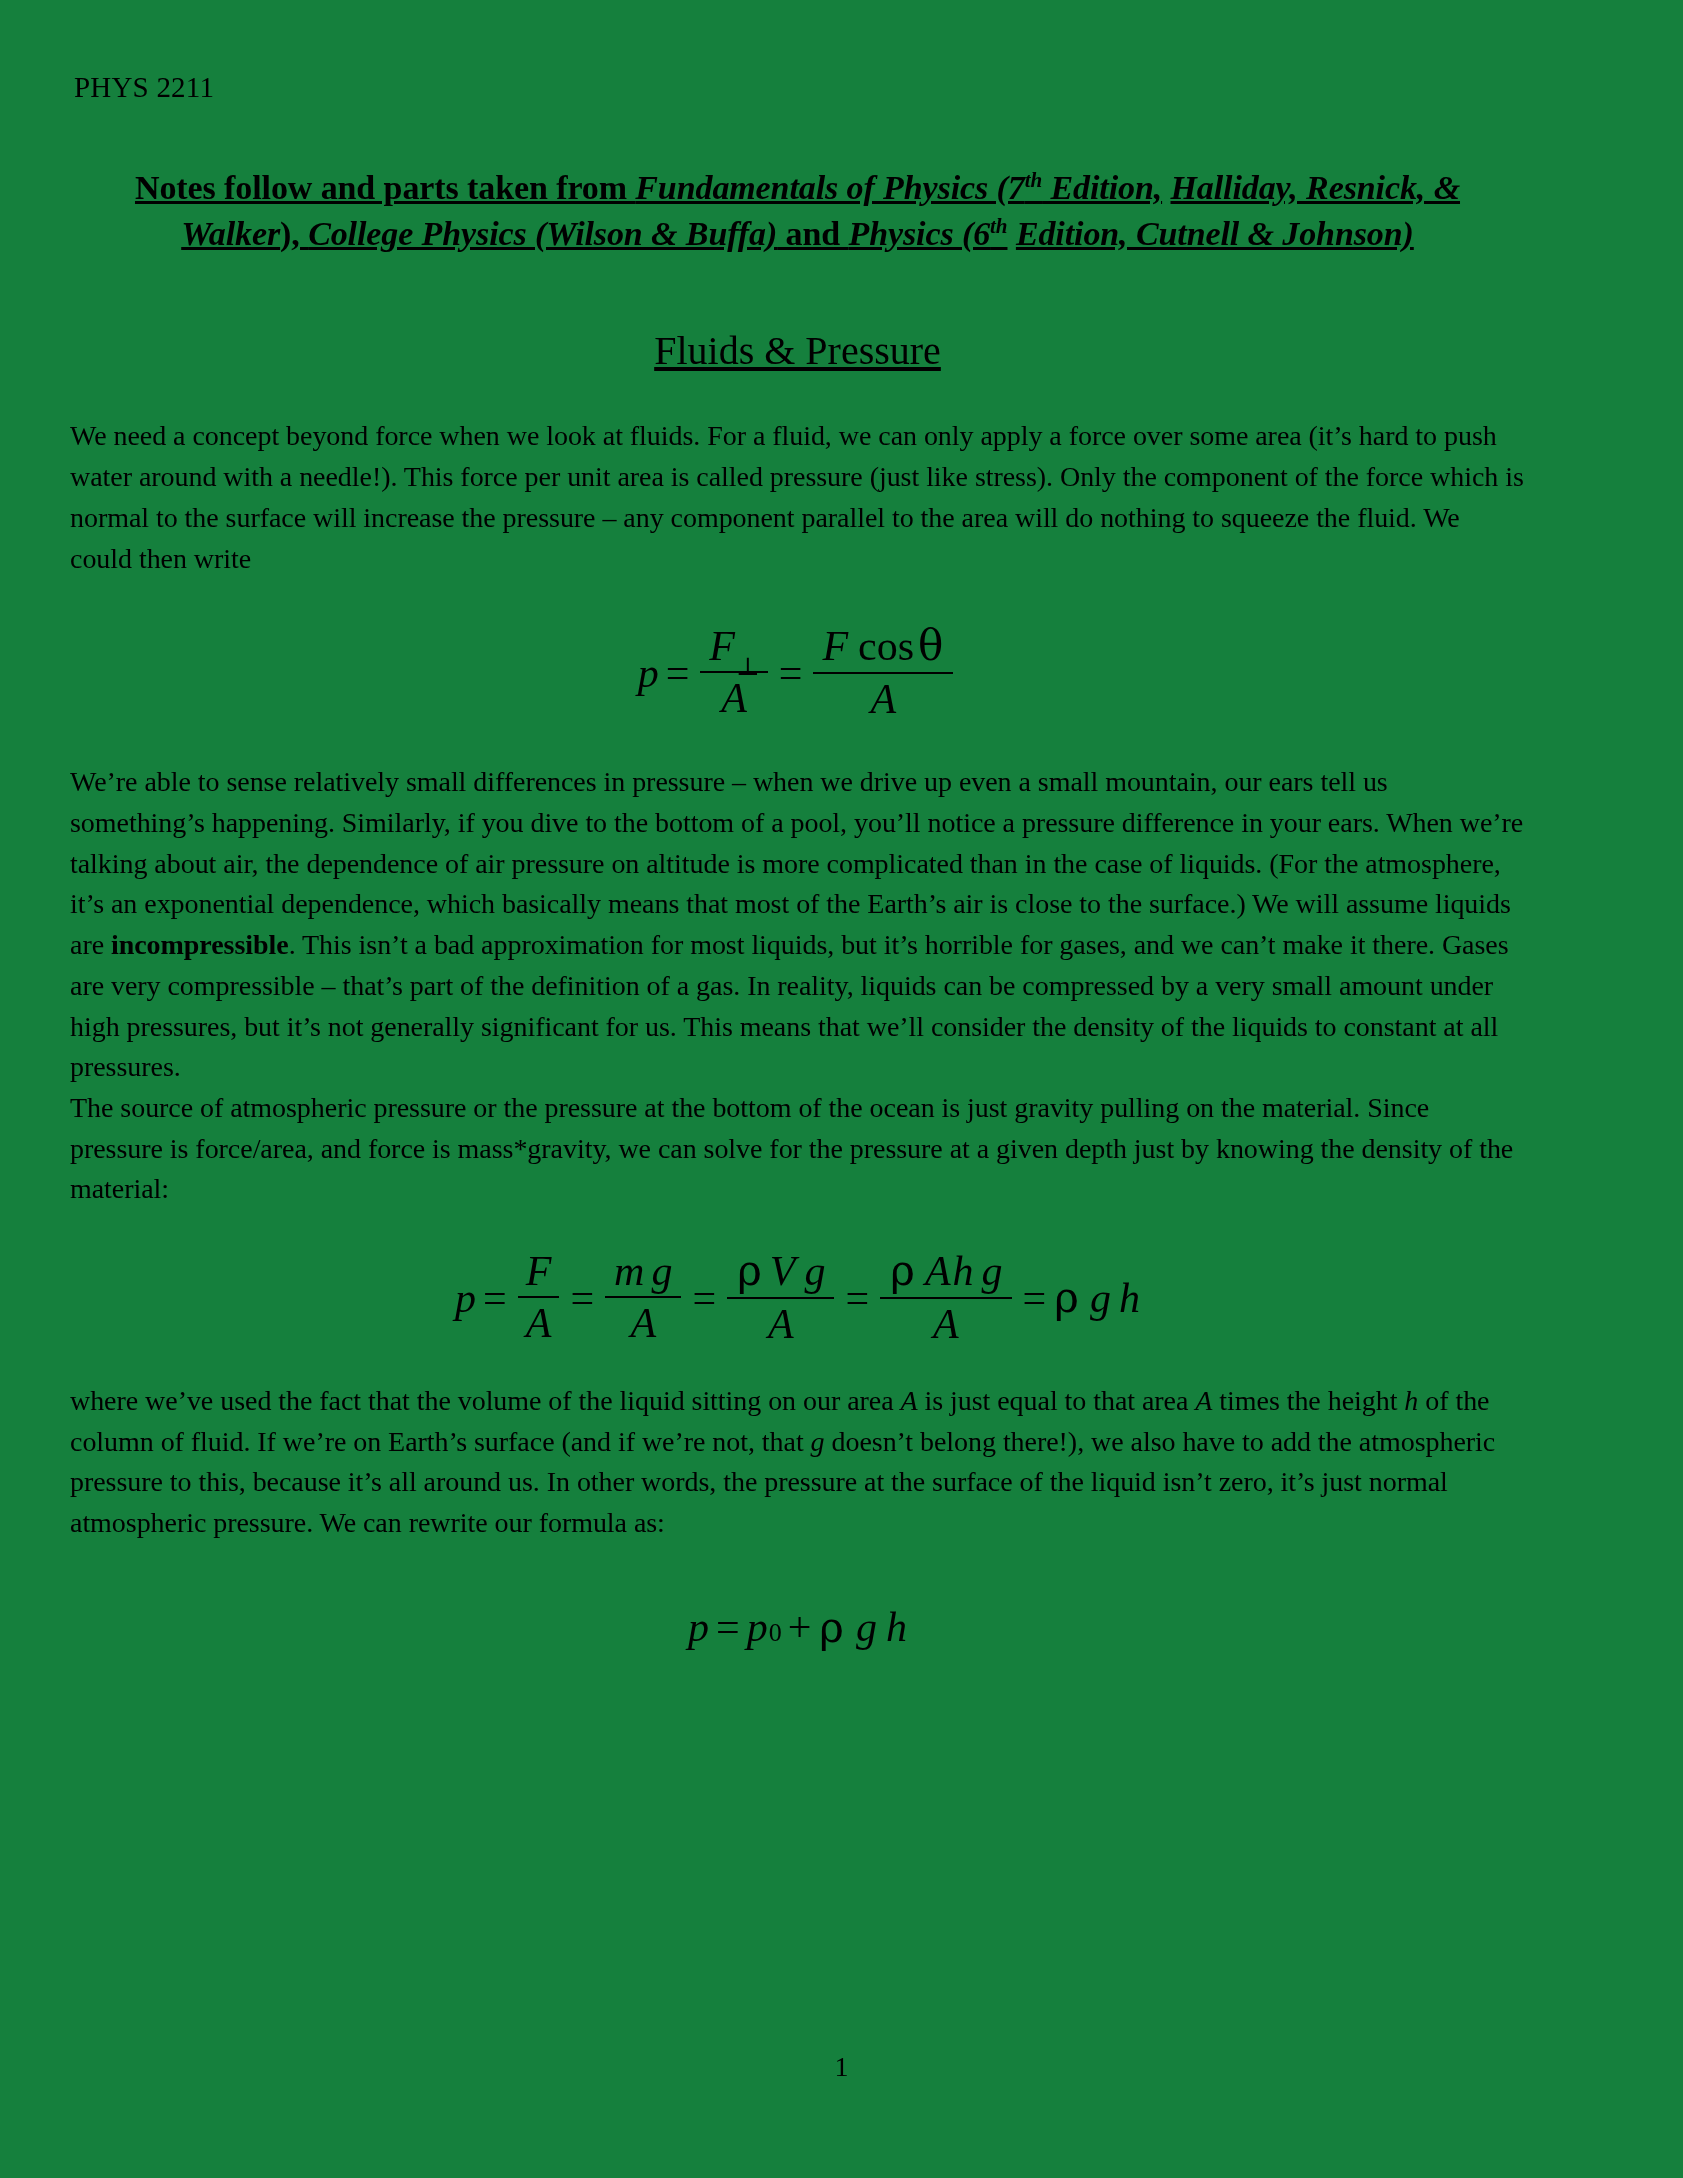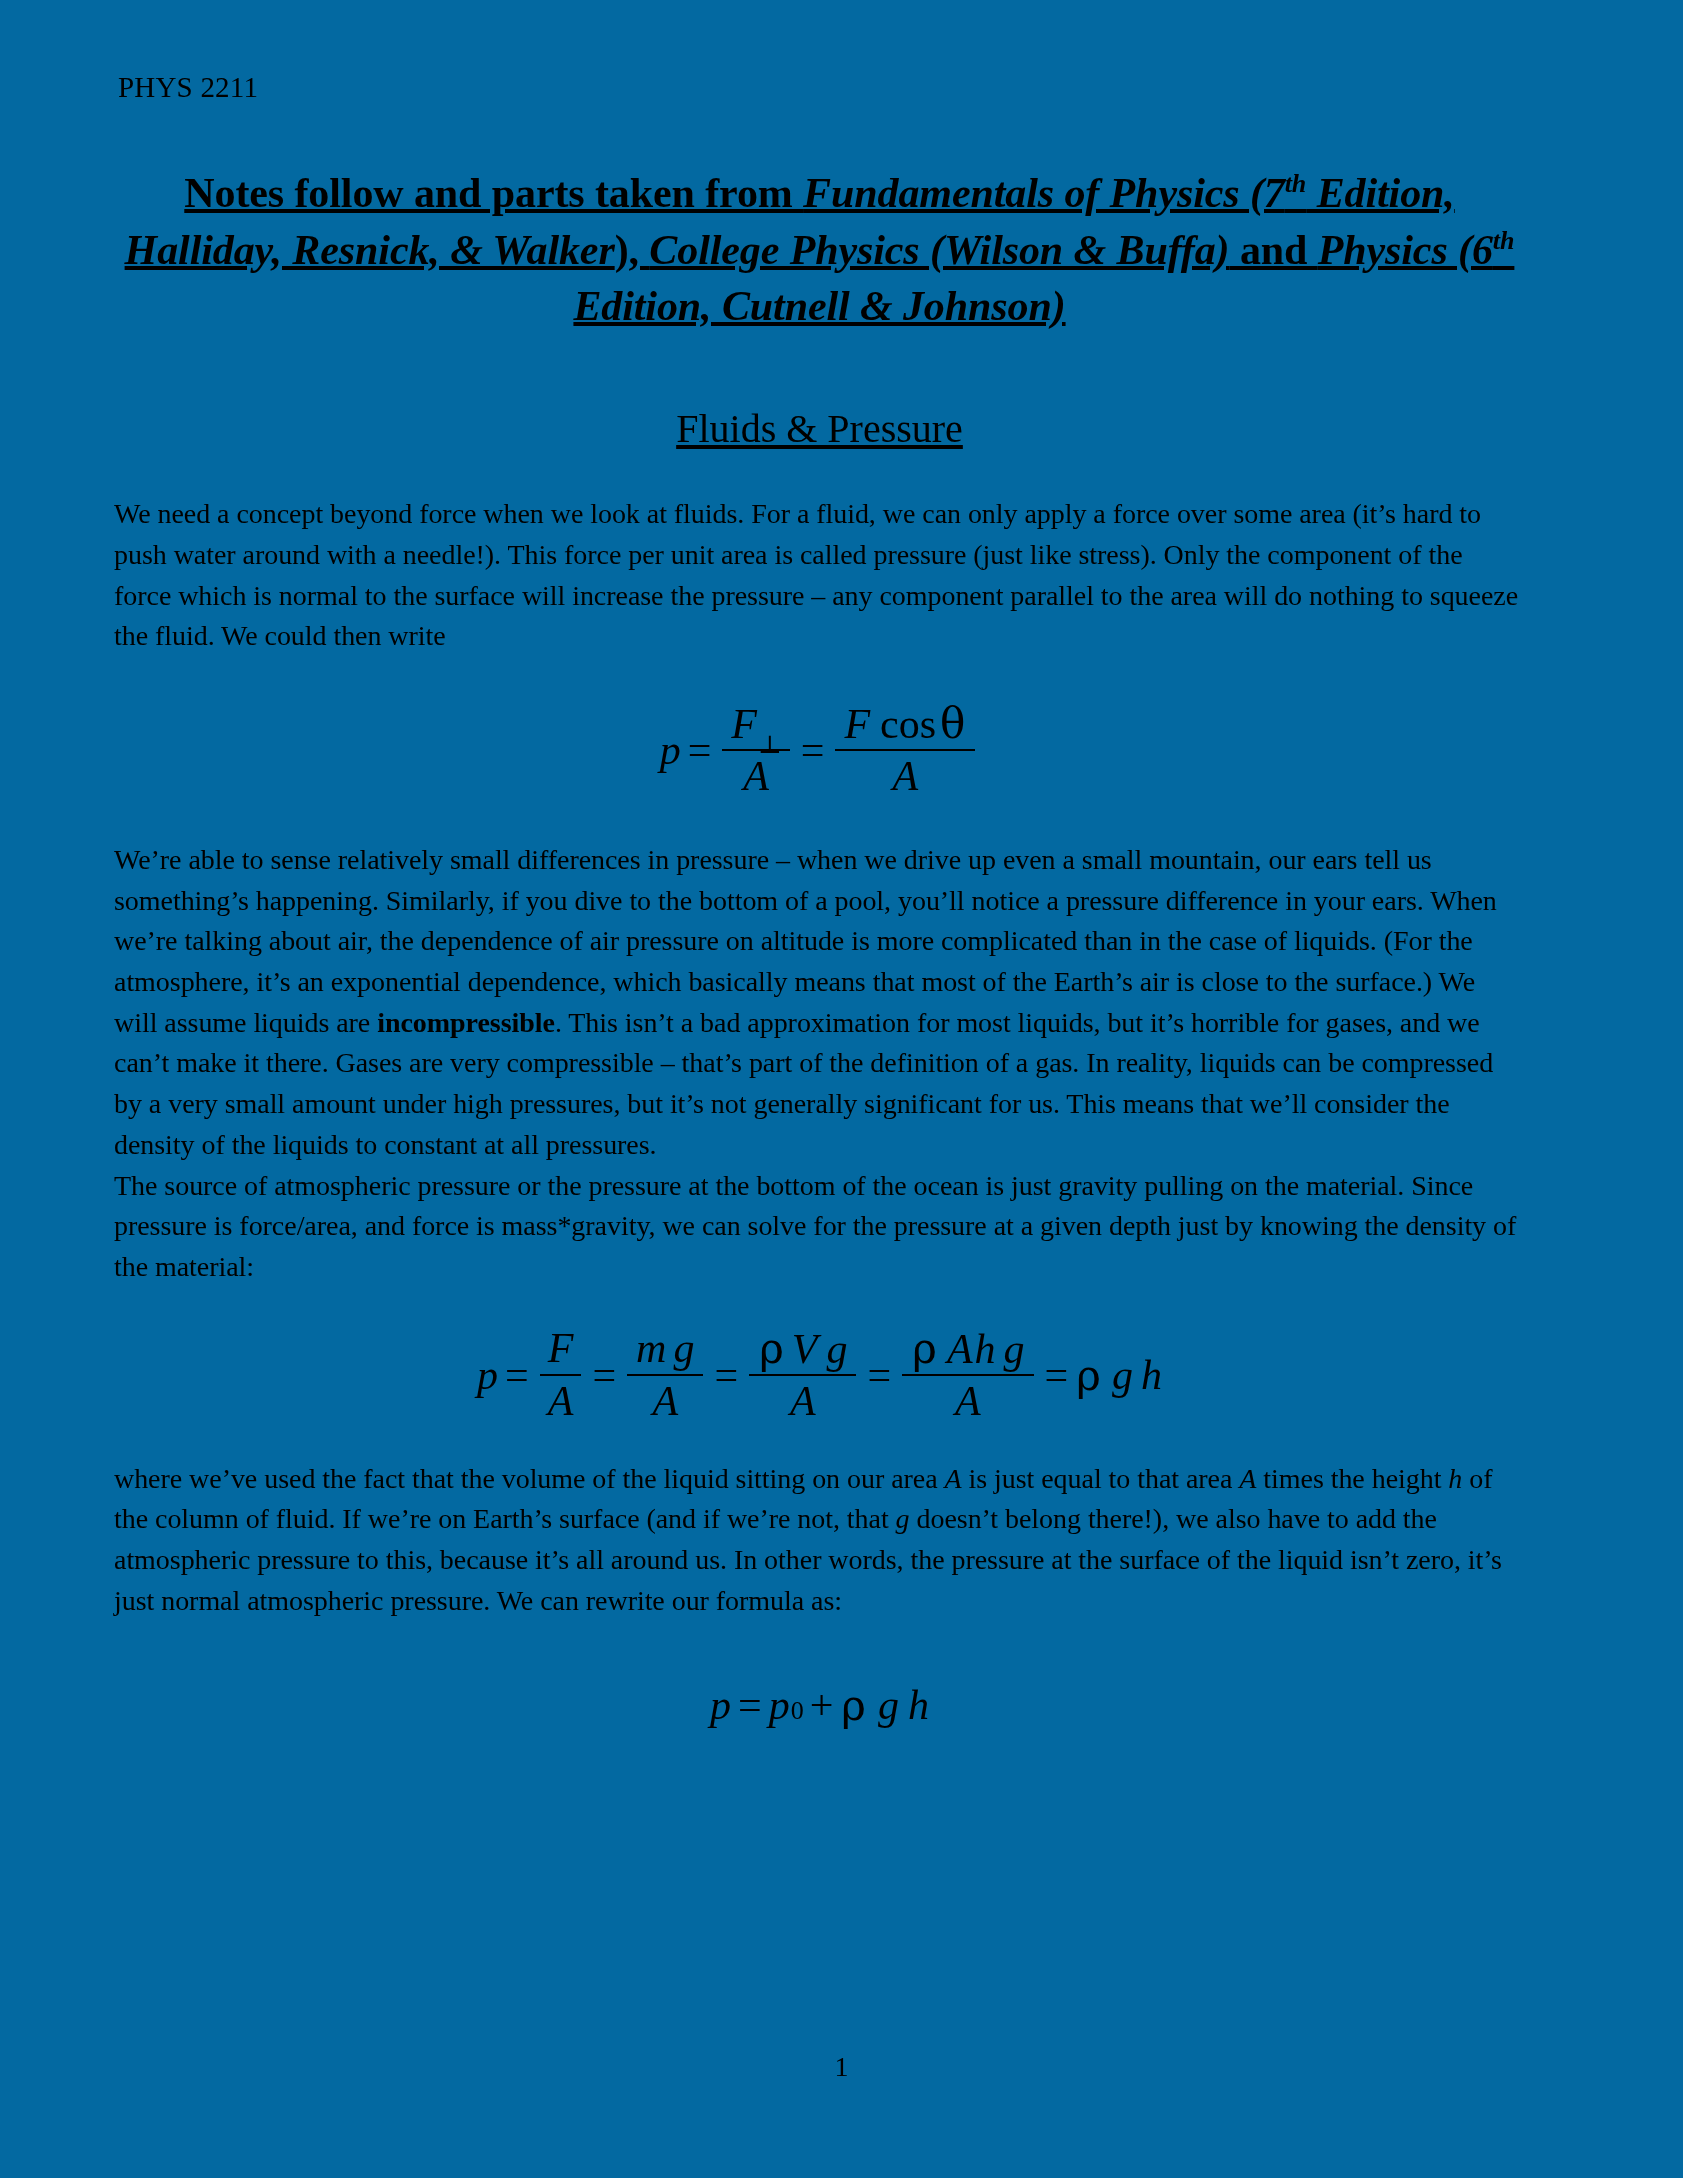--- a/index.html
+++ b/index.html
@@ -14,38 +14,38 @@
     font-family: "Liberation Serif", "DejaVu Serif", serif;
     color: #000000;
     -webkit-font-smoothing: antialiased;
   }
 
   .page {
     position: relative;
     box-sizing: border-box;
     width: 1683px;
     height: 2178px;
-    padding: 71px 158px 40px 114px;
-    background: #0369a1;
+    padding: 71px 158px 40px 70px;
+    background: #15803d;
   }
 
   
   .course-header {
     font-size: 29px;
     line-height: 1.15;
     letter-spacing: 0.2px;
     margin: 0 0 0 4px;
   }
 
   
   .title-block {
     margin: 61px 0 0 0;
     text-align: center;
     font-weight: bold;
-    font-size: 42px;
+    font-size: 34px;
     line-height: 1.34;
     letter-spacing: -0.1px;
     padding: 0 8px;
   }
   .title-block .u { text-decoration: underline; text-underline-offset: 2px; }
   .title-block i { font-style: italic; }
   .title-block sup {
     font-size: 0.62em;
     vertical-align: super;
     line-height: 0;

